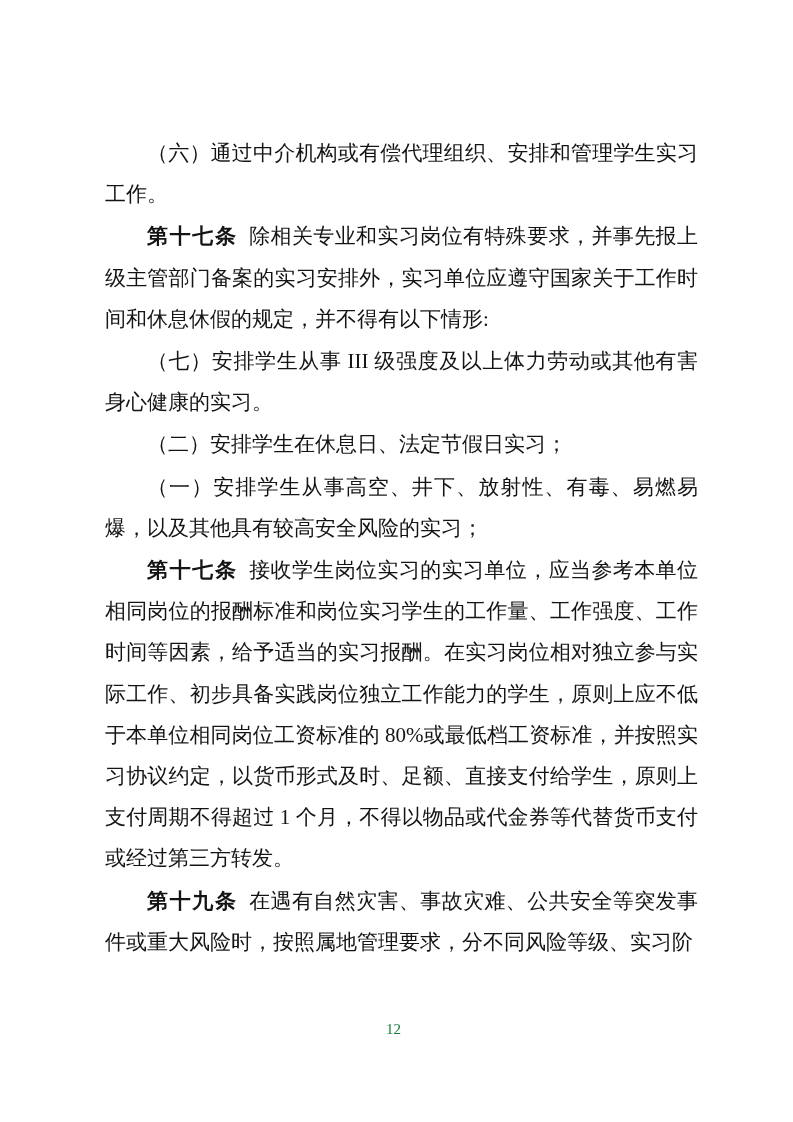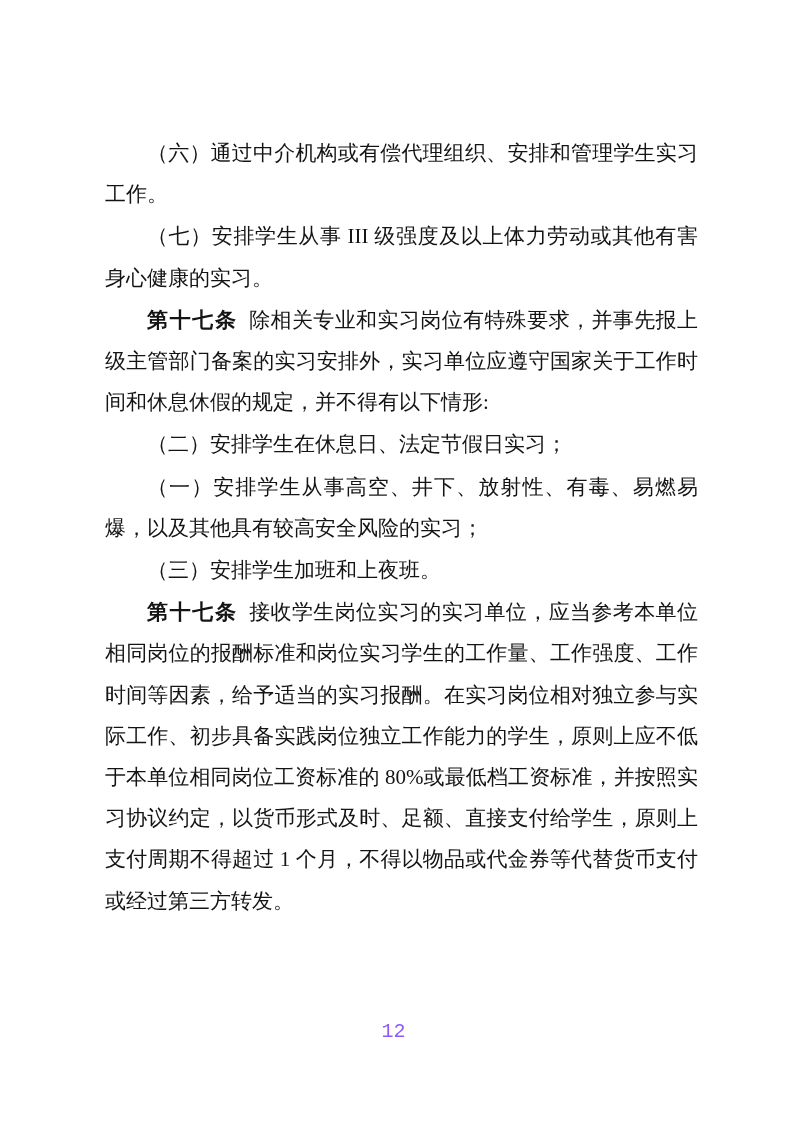--- a/index.html
+++ b/index.html
@@ -40,34 +40,34 @@
     margin-right: 0.55em;
   }
   .footer {
     position: absolute;
     left: 0;
     right: 0;
     top: 1020px;
     text-align: center;
   }
   .page-number {
-    font-size: 20px;
-    color: #8b5cf6;
-    font-family: Liberation Mono, monospace;
+    font-size: 15px;
+    color: #15803d;
+    font-family: Liberation Serif, serif;
   }
 </style>
 </head>
 <body>
 
 <div class="page">
   <div class="content">
     <p class="para"><span class="lead"></span><span>（六）通过中介机构或有偿代理组织、安排和管理学生实习工作。</span></p>
+    <p class="para"><span class="lead">第十七条</span><span>除相关专业和实习岗位有特殊要求，并事先报上级主管部门备案的实习安排外，实习单位应遵守国家关于工作时间和休息休假的规定，并不得有以下情形:</span></p>
     <p class="para"><span class="lead"></span><span>（七）安排学生从事 III 级强度及以上体力劳动或其他有害身心健康的实习。</span></p>
-    <p class="para"><span class="lead">第十七条</span><span>除相关专业和实习岗位有特殊要求，并事先报上级主管部门备案的实习安排外，实习单位应遵守国家关于工作时间和休息休假的规定，并不得有以下情形:</span></p>
     <p class="para"><span class="lead"></span><span>（二）安排学生在休息日、法定节假日实习；</span></p>
     <p class="para"><span class="lead"></span><span>（一）安排学生从事高空、井下、放射性、有毒、易燃易爆，以及其他具有较高安全风险的实习；</span></p>
-    <p class="para"><span class="lead"></span><span>（三）安排学生加班和上夜班。</span></p>
     <p class="para"><span class="lead">第十七条</span><span>接收学生岗位实习的实习单位，应当参考本单位相同岗位的报酬标准和岗位实习学生的工作量、工作强度、工作时间等因素，给予适当的实习报酬。在实习岗位相对独立参与实际工作、初步具备实践岗位独立工作能力的学生，原则上应不低于本单位相同岗位工资标准的 80%或最低档工资标准，并按照实习协议约定，以货币形式及时、足额、直接支付给学生，原则上支付周期不得超过 1 个月，不得以物品或代金券等代替货币支付或经过第三方转发。</span></p>
+    <p class="para"><span class="lead">第十九条</span><span>在遇有自然灾害、事故灾难、公共安全等突发事件或重大风险时，按照属地管理要求，分不同风险等级、实习阶</span></p>
   </div>
   <div class="footer">
     <span class="page-number">12</span>
   </div>
 </div>
 
 </body></html>

